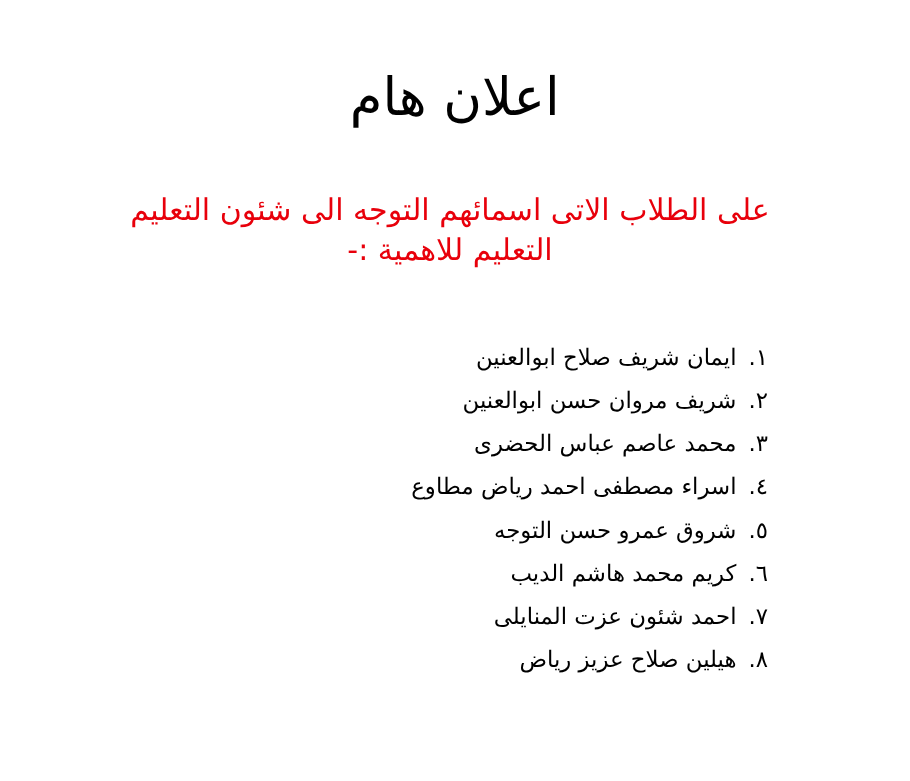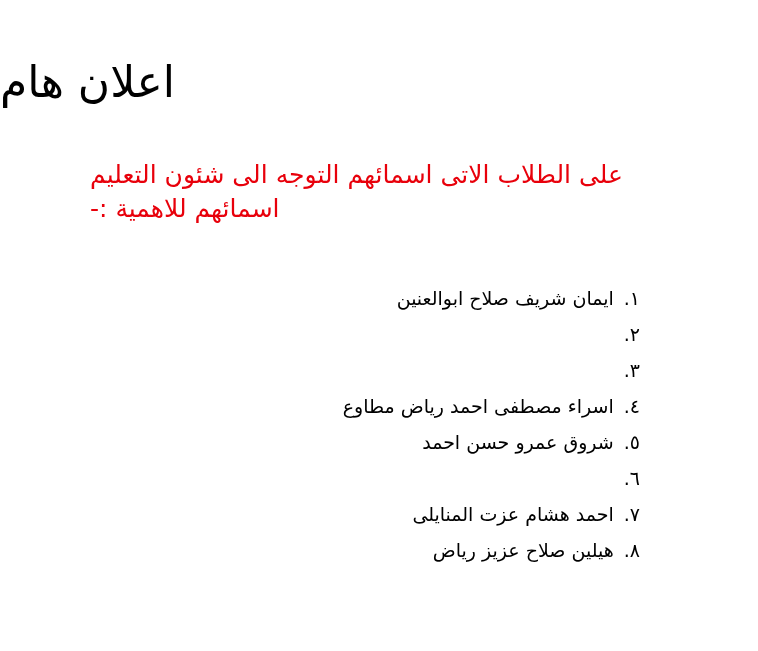--- a/index.html
+++ b/index.html
@@ -19,33 +19,33 @@
       left: 0; top: 0;
       width: 758px;
       height: 651px;
       background: #ffffff;
     }
     .title {
       position: absolute;
       top: 50px;
       left: 0;
       width: 758px;
-      text-align: left;
+      text-align: center;
       direction: rtl;
       font-family: "DejaVu Sans", sans-serif;
       font-size: 44px;
       line-height: 64px;
       color: #000000;
     }
     .subtitle {
       position: absolute;
       top: 158px;
       left: 90px;
       width: 570px;
-      text-align: left;
+      text-align: center;
       direction: rtl;
       font-family: "DejaVu Sans", sans-serif;
       font-size: 25px;
       line-height: 34px;
       color: #e8000b;
     }
     .subtitle span { display: block; }
     .names {
       position: absolute;
       top: 280px;
@@ -71,47 +71,50 @@
     }
   </style>
 </head>
 <body>
 
 <div class="page">
   <div class="title">اعلان هام</div>
 
   <div class="subtitle">
     <span>على الطلاب الاتى اسمائهم التوجه الى شئون التعليم</span>
-    <span>اسمائهم للاهمية :-</span>
+    <span>التعليم للاهمية :-</span>
   </div>
 
   <ul class="names">
     <li>
       <span class="num">١.</span>
       <span>ايمان شريف صلاح ابوالعنين</span>
     </li>
     <li>
       <span class="num">٢.</span>
+      <span>شريف مروان حسن ابوالعنين</span>
     </li>
     <li>
       <span class="num">٣.</span>
+      <span>محمد عاصم عباس الحضرى</span>
     </li>
     <li>
       <span class="num">٤.</span>
       <span>اسراء مصطفى احمد رياض مطاوع</span>
     </li>
     <li>
       <span class="num">٥.</span>
-      <span>شروق عمرو حسن احمد</span>
+      <span>شروق عمرو حسن التوجه</span>
     </li>
     <li>
       <span class="num">٦.</span>
+      <span>كريم محمد هاشم الديب</span>
     </li>
     <li>
       <span class="num">٧.</span>
-      <span>احمد هشام عزت المنايلى</span>
+      <span>احمد شئون عزت المنايلى</span>
     </li>
     <li>
       <span class="num">٨.</span>
       <span>هيلين صلاح عزيز رياض</span>
     </li>
   </ul>
 </div>
 
 </body></html>

